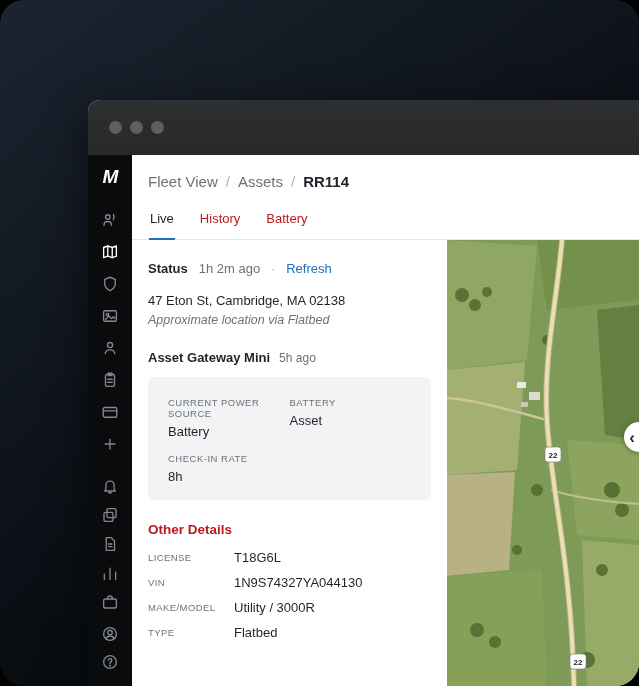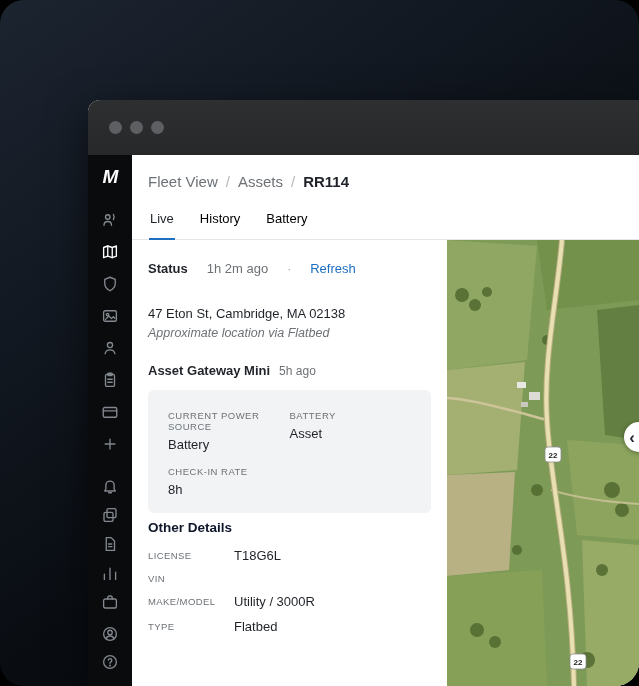--- a/index.html
+++ b/index.html
@@ -57,57 +57,57 @@
   .main-header{ border-bottom:1px solid #e3e5e8; }
   .breadcrumb{
     height:44px; display:flex; align-items:center; gap:8px;
     padding:8px 16px 0; font-size:15px; color:#6d7277;
   }
   .breadcrumb .crumb{ cursor:pointer; }
   .breadcrumb .sep{ color:#b4b8bc; }
   .breadcrumb .current{ color:#1f2329; font-weight:700; }
   .tabs{ display:flex; gap:24px; padding:0 17px; }
   .tab{
-    font-size:13px; color:#000000; padding:12px 1px 13px; position:relative; cursor:pointer;
+    font-size:13px; color:#b91c1c; padding:12px 1px 13px; position:relative; cursor:pointer;
   }
   .tab.active{ color:#1f2329; font-weight:500; }
   .tab.active::after{
     content:""; position:absolute; left:0; right:0; bottom:-1px; height:2px; background:#1e6fc0;
   }
 
   .content{ flex:1; display:flex; min-height:0; }
 
   
   .details{
     flex:0 0 315px; width:315px; padding:15px 16px; overflow:hidden;
     font-size:13px; color:#1f2329;
   }
-  .status-row{ display:flex; align-items:baseline; gap:19px; margin-top:6px; }
+  .status-row{ display:flex; align-items:baseline; gap:11px; margin-top:6px; }
   .status-row .lbl{ font-weight:700; }
   .muted{ color:#6d7277; }
   .dot-sep{ color:#9aa0a5; font-size:12px; }
   .link{ color:#1e6fc0; cursor:pointer; text-decoration:none; }
-  .address{ margin-top:30px; color:#1f2329; }
+  .address{ margin-top:17px; color:#1f2329; }
   .note{ margin-top:5px; font-style:italic; color:#6d7277; font-size:12.5px; }
 
   .gateway-row{ display:flex; align-items:baseline; gap:9px; margin-top:23px; }
   .gateway-row .ttl{ font-weight:700; font-size:13px; }
   .gateway-row .when{ color:#6d7277; font-size:12px; }
 
   .gateway-card{
     margin-top:12px; background:#f1f3f4; border-radius:6px;
     padding:20px 20px 16px;
     display:grid; grid-template-columns:1fr 1fr; row-gap:14px;
   }
   .field .f-label{
     font-size:9.5px; letter-spacing:.5px; color:#6d7277; text-transform:uppercase;
   }
   .field .f-value{ margin-top:5px; font-size:13px; color:#1f2329; }
 
-  .other-title{ margin-top:7px; font-weight:700; font-size:13.5px; color:#0f172a; }
+  .other-title{ margin-top:22px; font-weight:700; font-size:13.5px; color:#b91c1c; }
   .kv-table{ margin-top:13px; }
   .kv-row{ display:flex; align-items:center; margin-bottom:10px;gap:12px; }
   .kv-row .k{
     flex:0 0 74px; font-size:9.5px; letter-spacing:.4px; color:#6d7277; text-transform:uppercase;
   }
   .kv-row .v{ font-size:13px; color:#1f2329; }
 
   
   .map-panel{ flex:1; position:relative; min-width:0; background:#7e9a57; cursor:grab; }
   .map-panel svg.map{ position:absolute; inset:0; width:100%; height:100%; display:block; }
@@ -295,20 +295,21 @@
 
             <div class="other-title">Other Details</div>
 
             <div class="kv-table">
               <div class="kv-row">
                 <span class="k">LICENSE</span>
                 <span class="v">T18G6L</span>
               </div>
               <div class="kv-row">
                 <span class="k">VIN</span>
+                <span class="v">1N9S74327YA044130</span>
               </div>
               <div class="kv-row">
                 <span class="k">MAKE/MODEL</span>
                 <span class="v">Utility / 3000R</span>
               </div>
               <div class="kv-row">
                 <span class="k">TYPE</span>
                 <span class="v">Flatbed</span>
               </div>
             </div>

